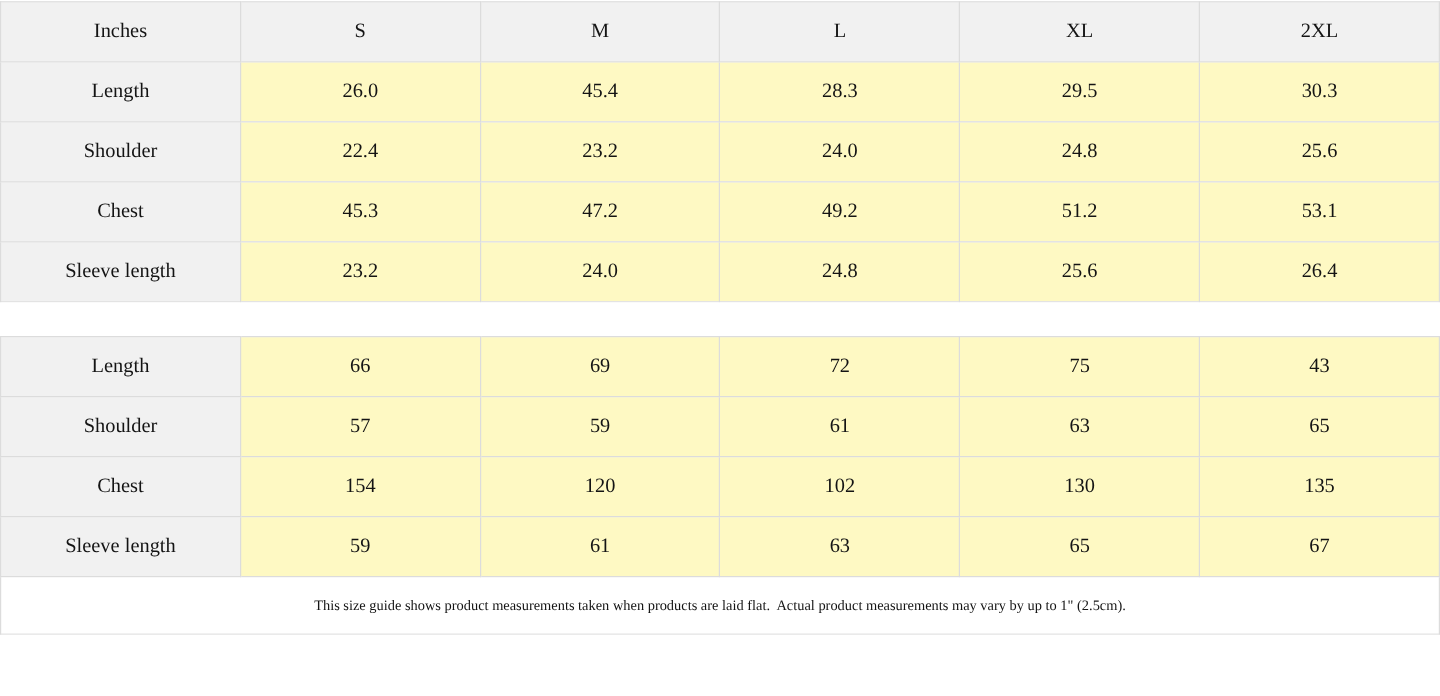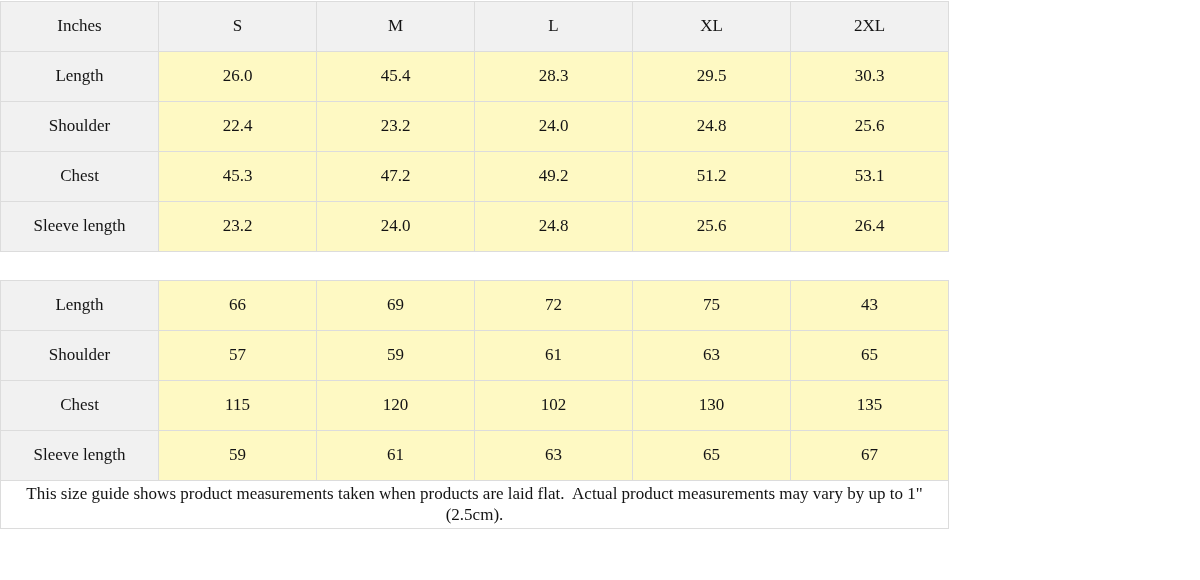--- a/index.html
+++ b/index.html
@@ -8,21 +8,21 @@
     background: #ffffff;
     font-family: "Liberation Serif", "DejaVu Serif", serif;
     color: #141414;
   }
   .size-guide {
     width: 1200px;
     padding-top: 1px;
   }
   table.size-table {
     border-collapse: collapse;
-    width: 949px;
+    width: 1200px;
     table-layout: fixed;
   }
   table.size-table td {
     border: 1px solid #dcdcdc;
     height: 49px;
     padding: 0 4px;
     text-align: center;
     vertical-align: middle;
     font-size: 17px;
     line-height: 1.2;
@@ -38,21 +38,21 @@
     background: #fef9c3;
   }
   .tables-gap {
     height: 28px;
     background: #ffffff;
   }
   tr.note-row td {
     height: 47px;
     background: #ffffff;
     white-space: pre-wrap;
-    font-size: 17px;
+    font-size: 12px;
   }
 </style>
 </head>
 <body>
 
 <div class="size-guide">
 
   <table class="size-table">
     <colgroup>
         <col>
@@ -129,21 +129,21 @@
       <tr>
         <td class="label-cell">Shoulder</td>
         <td class="value-cell">57</td>
         <td class="value-cell">59</td>
         <td class="value-cell">61</td>
         <td class="value-cell">63</td>
         <td class="value-cell">65</td>
       </tr>
       <tr>
         <td class="label-cell">Chest</td>
-        <td class="value-cell">115</td>
+        <td class="value-cell">154</td>
         <td class="value-cell">120</td>
         <td class="value-cell">102</td>
         <td class="value-cell">130</td>
         <td class="value-cell">135</td>
       </tr>
       <tr>
         <td class="label-cell">Sleeve length</td>
         <td class="value-cell">59</td>
         <td class="value-cell">61</td>
         <td class="value-cell">63</td>

